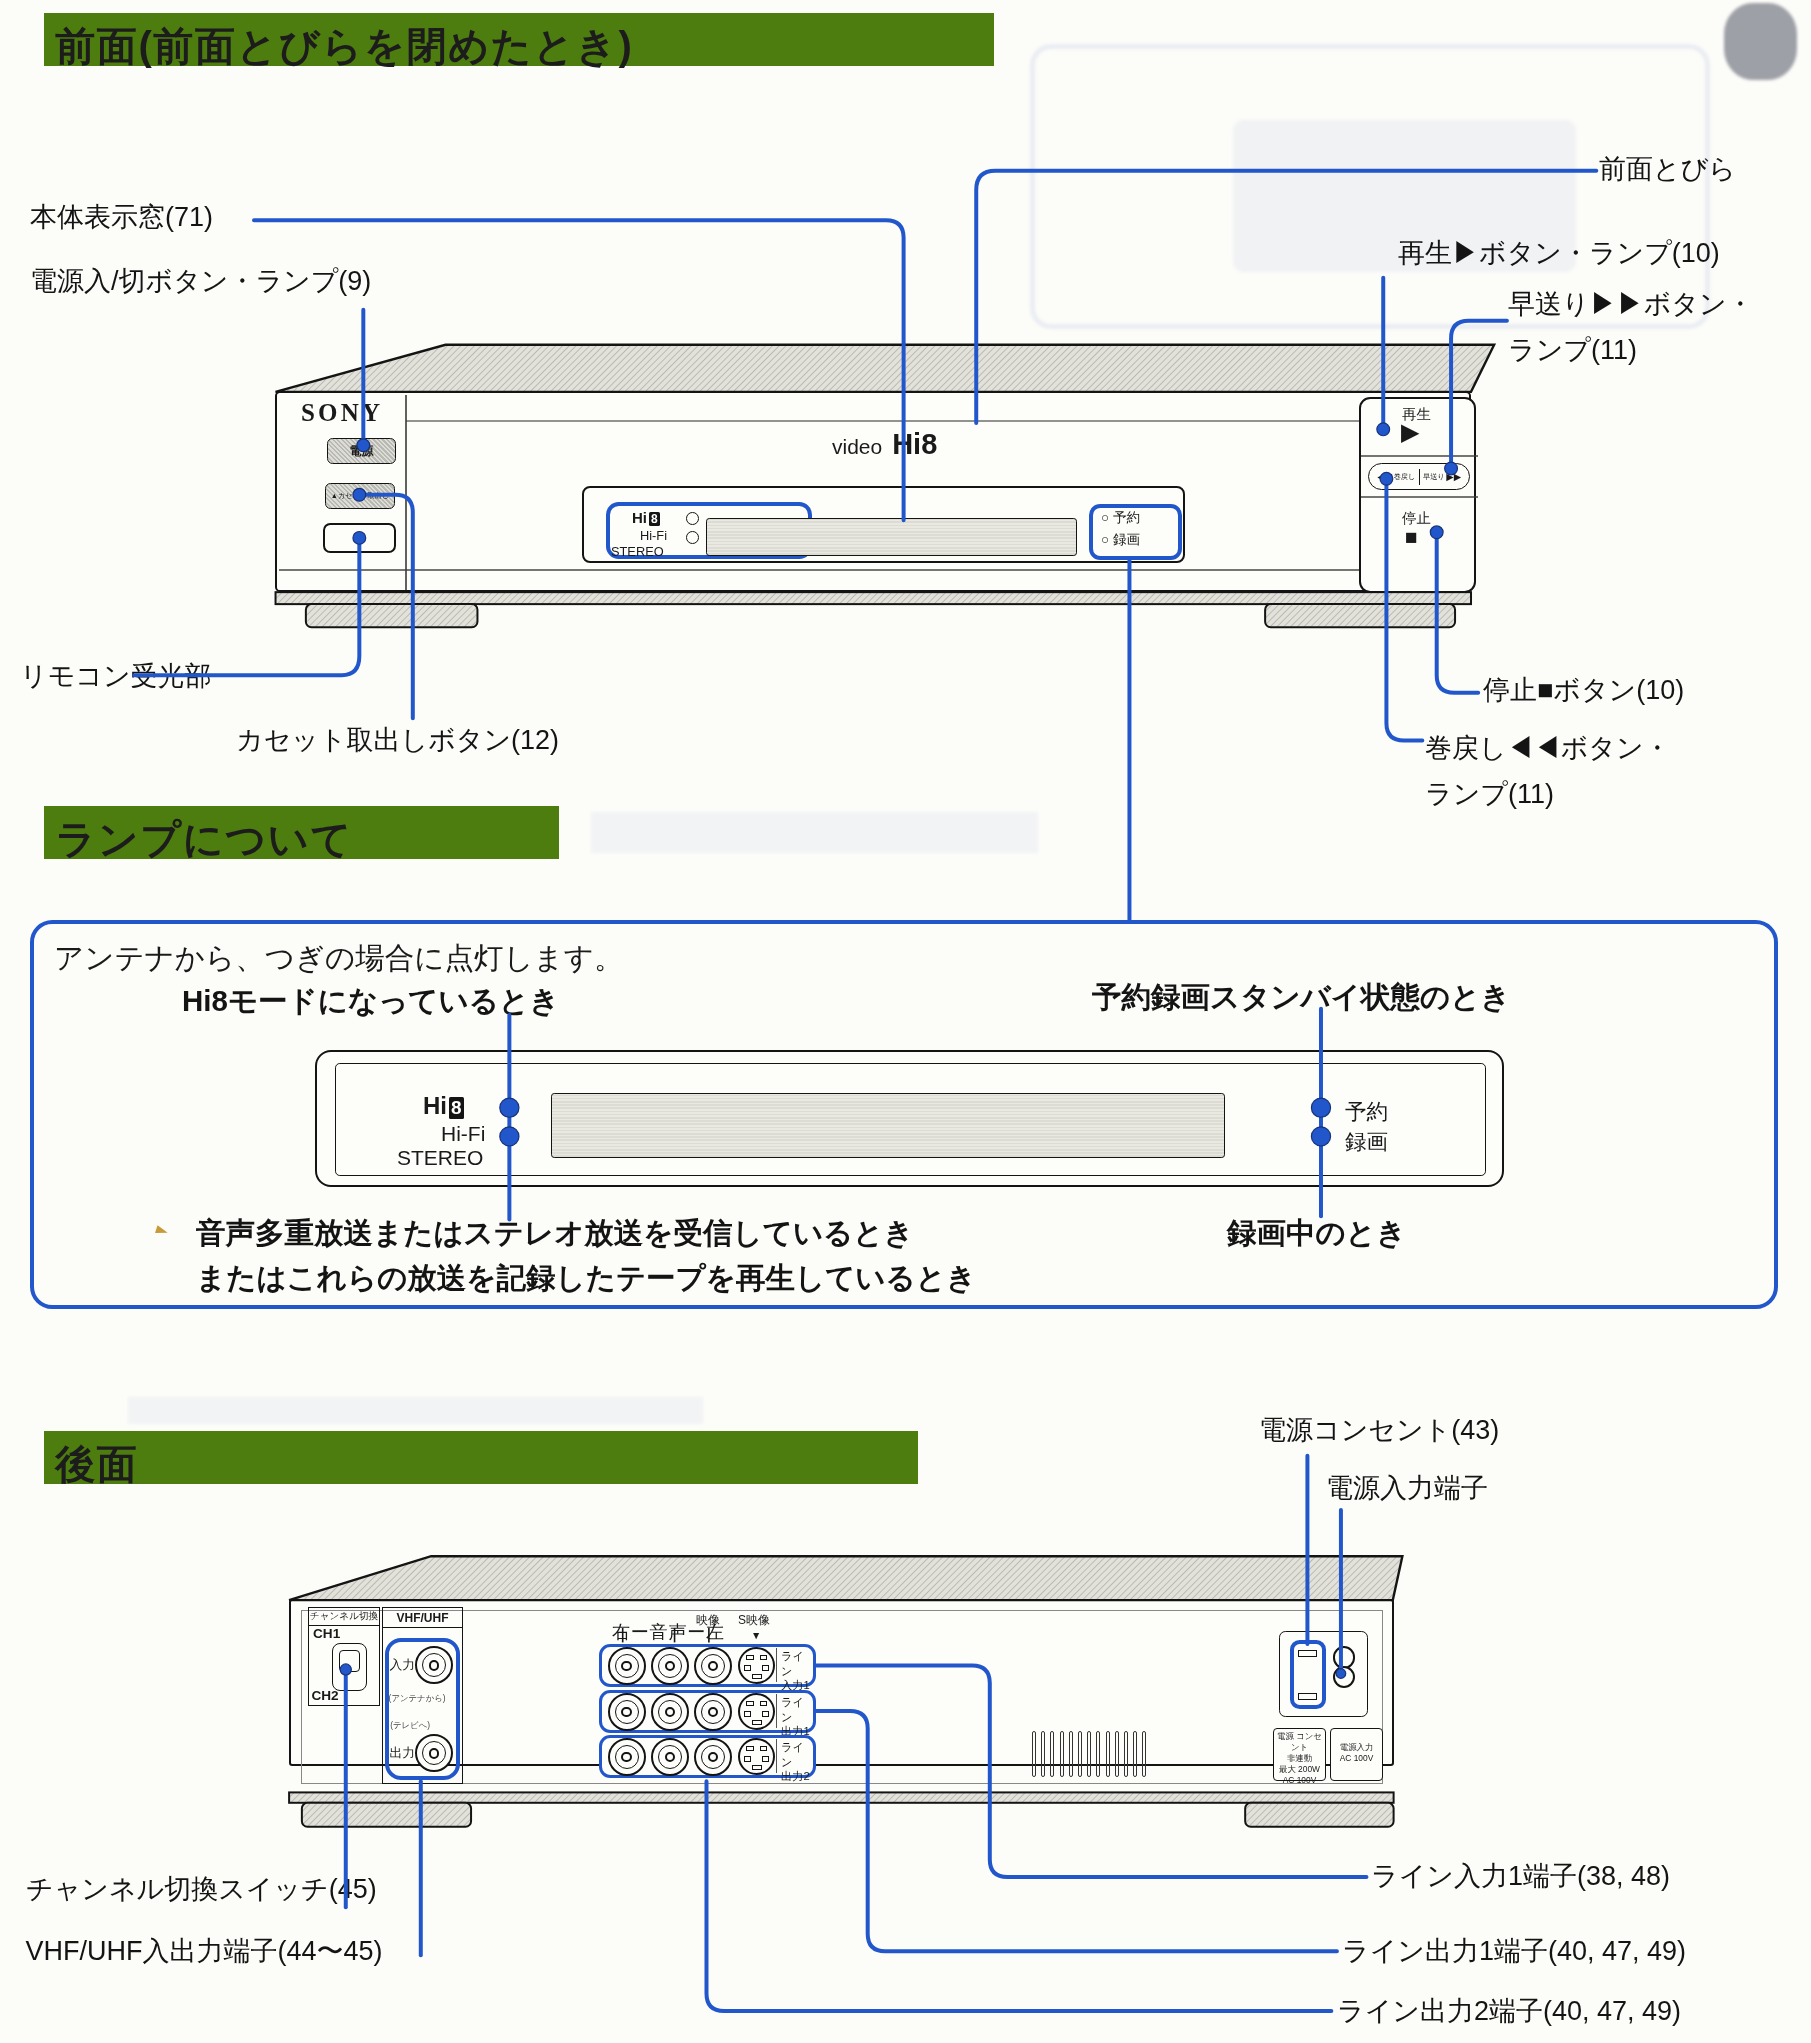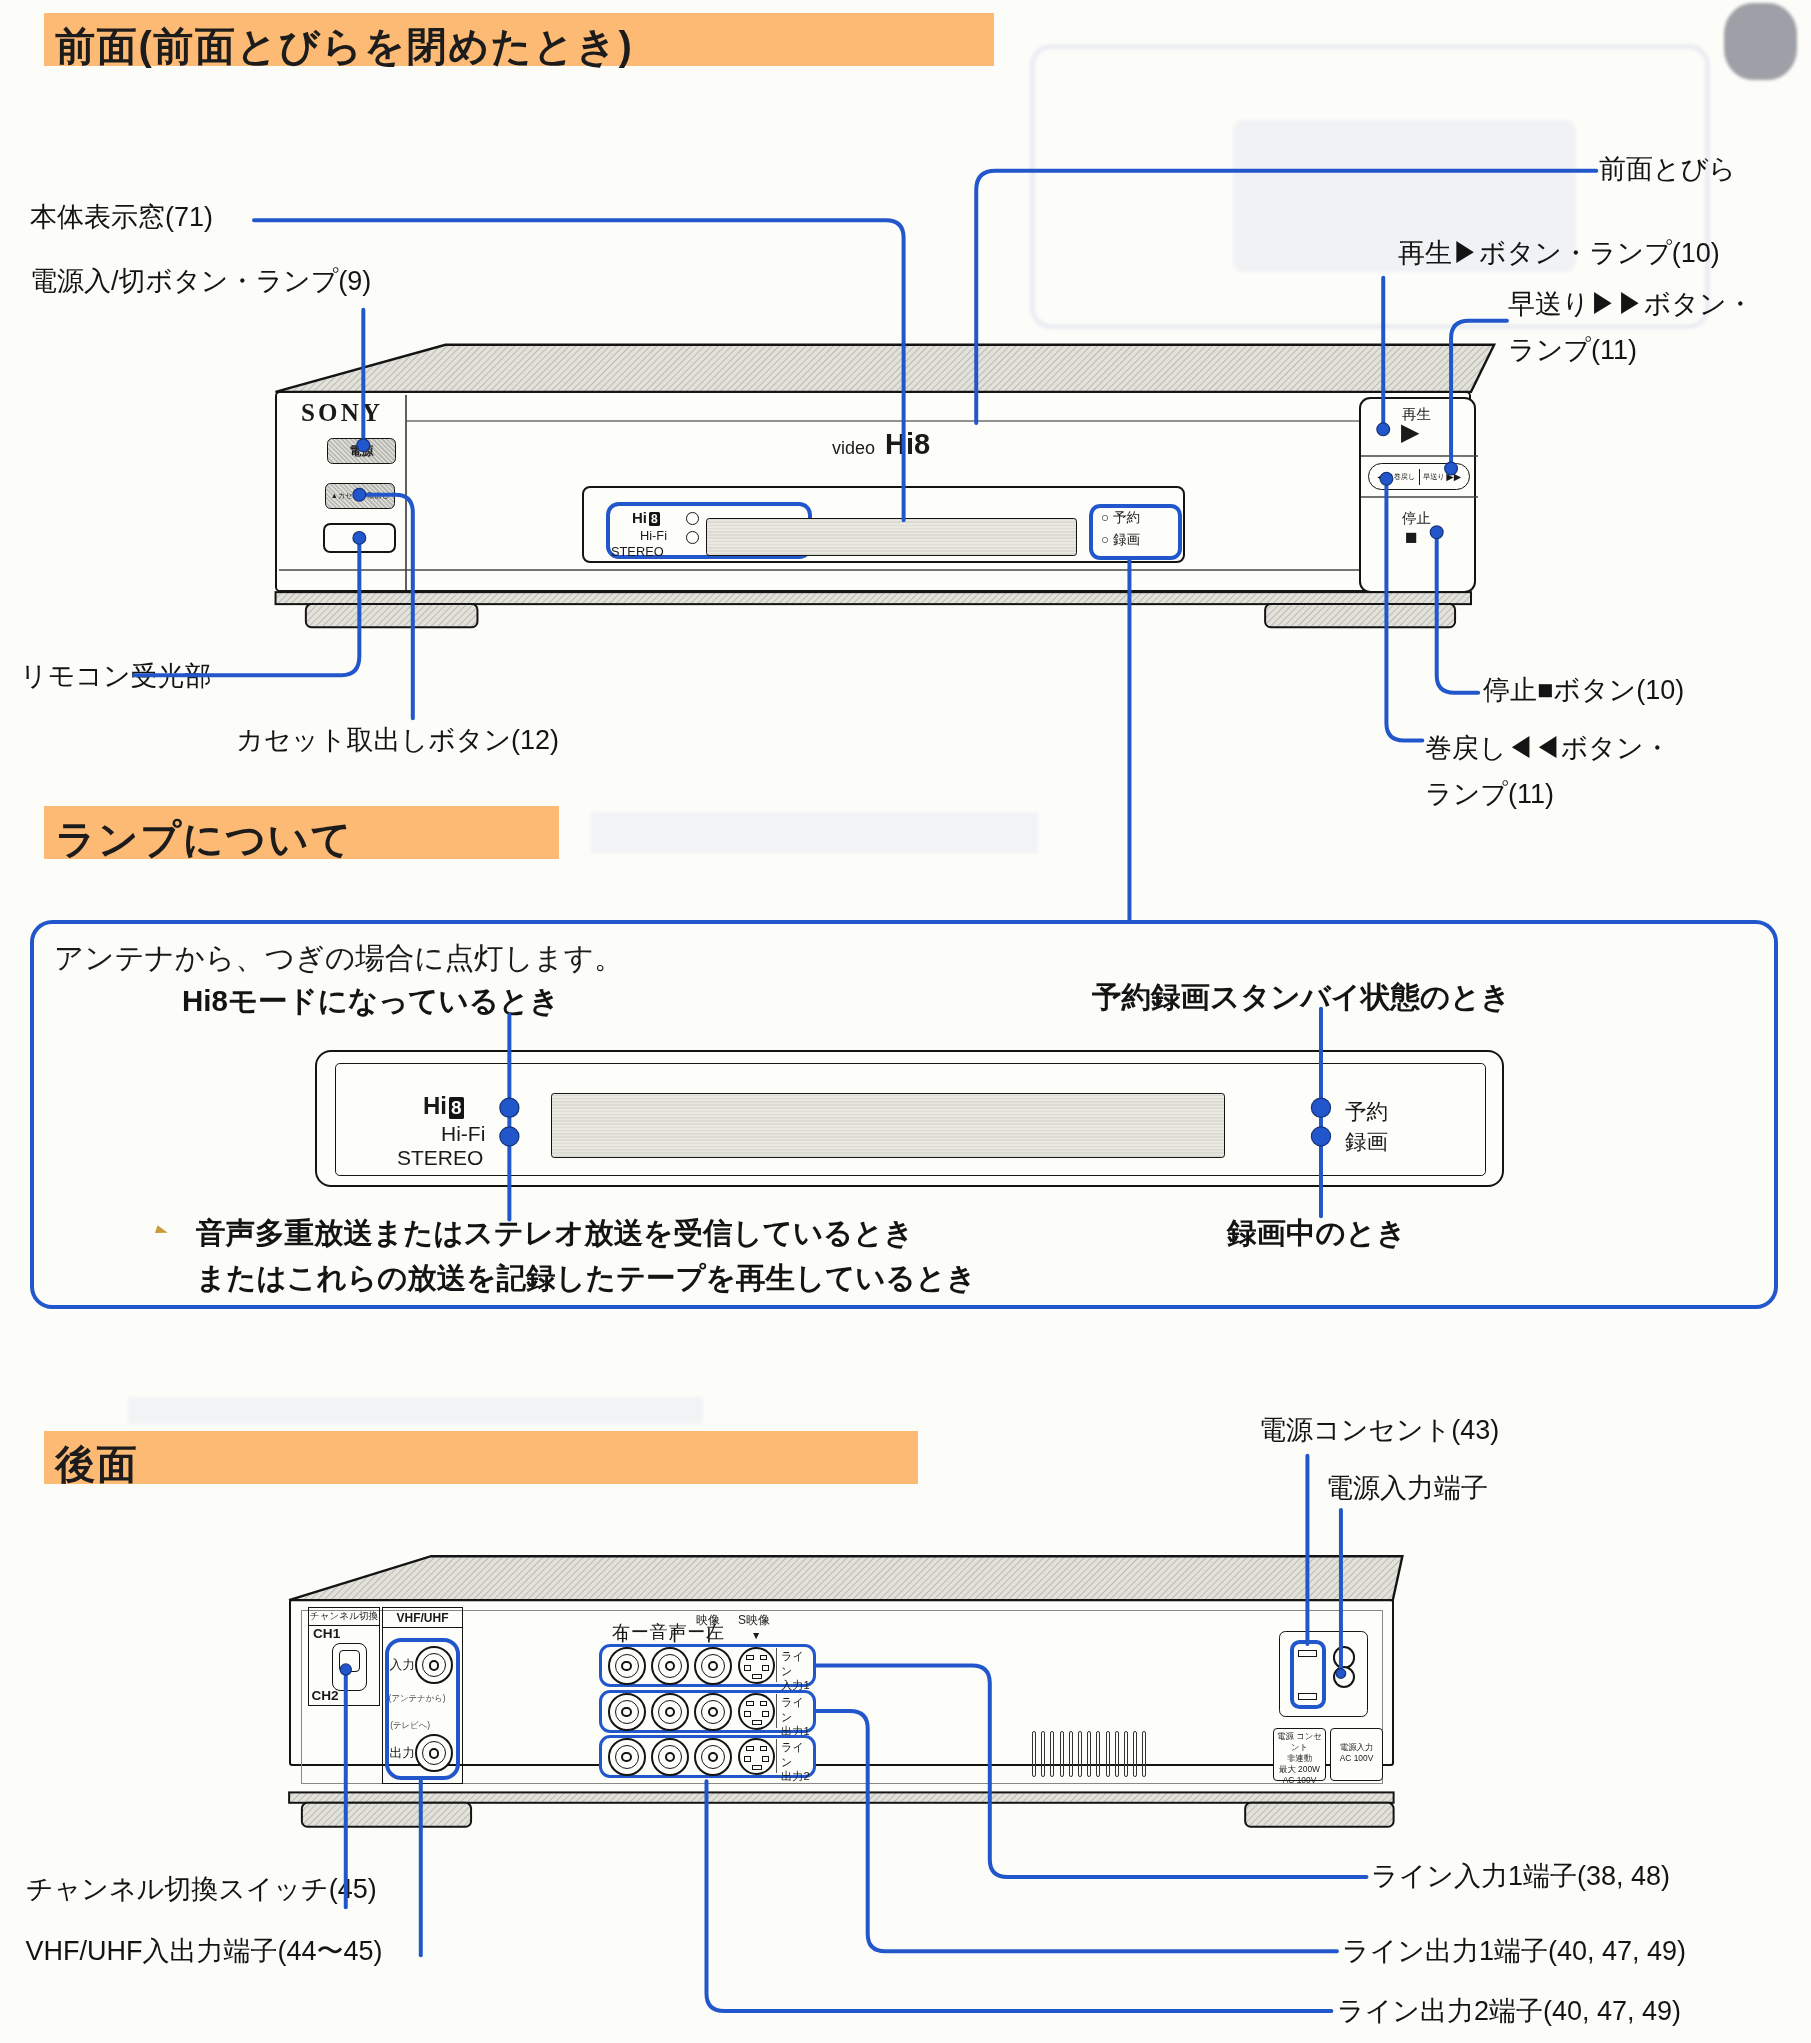--- a/index.html
+++ b/index.html
@@ -1,19 +1,19 @@
 <!DOCTYPE html>
 <html style="font-size:12.8px"><head>
 <meta charset="utf-8">
 <style>
   html,body{margin:0;padding:0;background:#efefec;}
   #page{position:relative;width:1812px;height:2043px;background:#fcfcf9;overflow:hidden;
         font-family:"Liberation Sans",sans-serif;color:#1a1a1a;}
   .abs{position:absolute;}
-  .hdr{background:#fdba74;font-size:40px;font-weight:700;letter-spacing:1.6px;
+  .hdr{background:#4d7c0f;font-size:40px;font-weight:700;letter-spacing:1.6px;
        padding:6.4px 0 0 11.2px;box-sizing:border-box;color:#1c1c1c;}
   .lbl{font-size:27px;font-weight:400;line-height:35px;color:#141414;white-space:nowrap;z-index:10;}
   .lbl2{line-height:46px;white-space:pre-line;}
   .blbl{font-size:29.5px;font-weight:700;line-height:37px;color:#141414;white-space:nowrap;z-index:10;}
   .face{background:#fdfdfa;border:2.4px solid #141414;border-radius:4.8px;box-sizing:border-box;}
   .thinline{background:#3a3a3a;}
   .btn{background:repeating-linear-gradient(45deg,#b9b9b4 0 1.6px,#dddcd7 1.6px 3.2px);
        border:1.6px solid #141414;border-radius:5.6px;box-sizing:border-box;
        display:flex;align-items:center;justify-content:center;overflow:hidden;}
   .module{background:#fdfdfa;border:2px solid #141414;border-radius:8px;box-sizing:border-box;}
@@ -63,21 +63,21 @@
     <div class="abs thinline" style="left:1.6px;top:176px;width:1189px;height:1.6px;opacity:.7;"></div>
     <div class="abs" style="left:24px;top:6.4px;font-family:'Liberation Serif',serif;font-size:25px;font-weight:700;letter-spacing:3.2px;">SONY</div>
     <div class="abs btn" style="left:50px;top:45px;width:69px;height:26px;">
       <span style="font-size:12px;font-weight:700;">電源</span>
     </div>
     <div class="abs btn" style="left:48px;top:90px;width:70px;height:26px;">
       <span style="font-size:7.2px;white-space:nowrap;">▲カセット取出し</span>
     </div>
     <div class="abs" style="left:46px;top:130px;width:73px;height:30px;border:2px solid #141414;border-radius:7.2px;box-sizing:border-box;"></div>
     <div class="abs" style="left:555px;top:35px;">
-      <span style="font-size:18px;">video</span>
+      <span style="font-size:21px;">video</span>
       <span style="font-size:29px;font-weight:700;margin-left:6.4px;">Hi8</span>
     </div>
 
     <div class="abs module" style="left:305px;top:93px;width:603px;height:77px;">
       <div class="abs bluebox" style="left:22.3px;top:14.4px;width:206px;height:57px;"></div>
       <div class="abs" style="left:48px;top:21px;font-size:15px;font-weight:700;">
         <span>Hi</span><span class="h8box" style="font-size:12px;">8</span>
       </div>
       <div class="abs circ" style="left:102px;top:24px;width:12.8px;height:12.8px;border-width:1.6px;"></div>
       <div class="abs" style="left:56px;top:40px;font-size:12.8px;">Hi-Fi</div>

